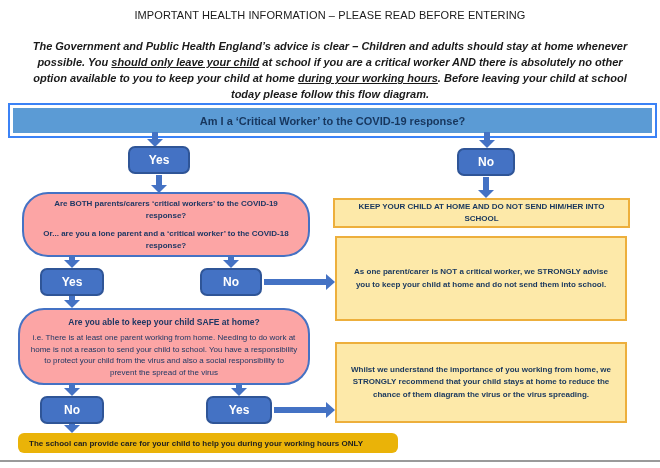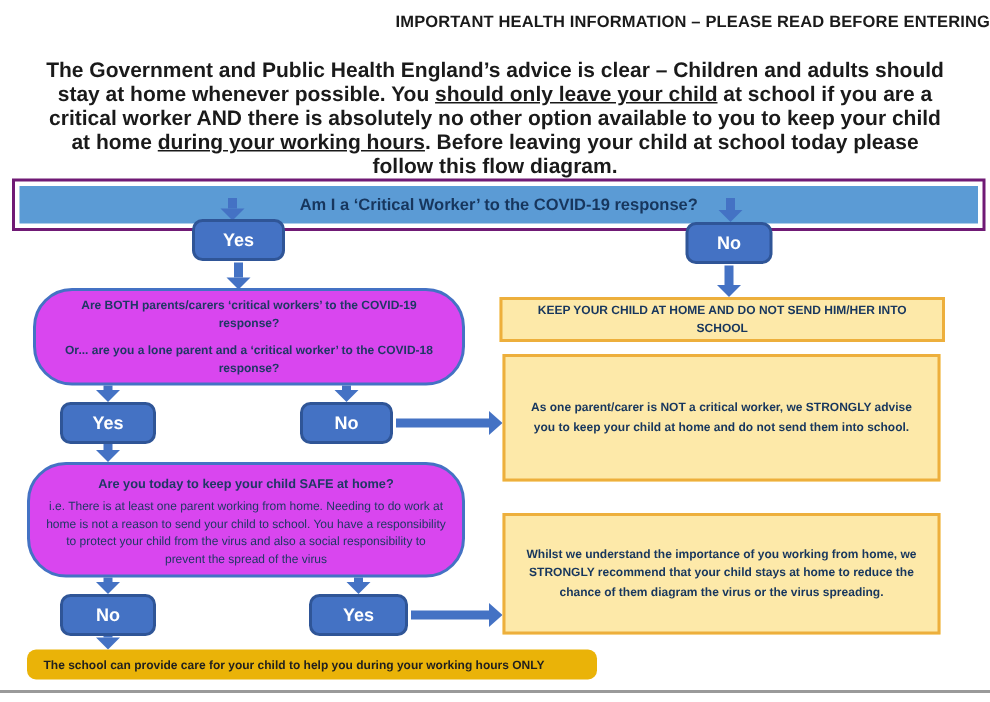--- a/index.html
+++ b/index.html
@@ -1,39 +1,39 @@
 <!DOCTYPE html>
 <html><head>
 <meta charset="utf-8">
 <style>
   html,body{margin:0;padding:0;background:#fff;}
   #page{position:relative;width:660px;height:468px;background:#ffffff;overflow:hidden;
         font-family:"Liberation Sans",sans-serif;color:#1a1a1a;}
 
   
-  .doc-title{position:absolute;left:0;top:9px;width:660px;text-align:right;
-             font-size:11px;font-weight:bold;letter-spacing:.1px;}
+  .doc-title{position:absolute;left:0;top:9px;width:660px;text-align:center;
+             font-size:11px;font-weight:normal;letter-spacing:.1px;}
   .intro{position:absolute;left:28px;top:38px;width:604px;text-align:center;
-         font-size:14px;font-weight:bold;line-height:16px;}
+         font-size:11px;font-weight:bold;line-height:16px;font-style:italic;}
   .intro .u{text-decoration:underline;}
 
   
   .banner{position:absolute;left:8px;top:103px;width:639px;height:25px;
-          border:2px solid #701a75;background:#fff;padding:3px;margin-top:16px;}
+          border:2px solid #3b82f6;background:#fff;padding:3px;}
   .banner-inner{width:100%;height:100%;background:#5B9BD5;display:flex;
                 align-items:center;justify-content:center;
                 font-size:11px;font-weight:bold;color:#17365D;}
 
   
   .btn{position:absolute;background:#4472C4;border:2px solid #2F5597;border-radius:7px;
        color:#ffffff;font-weight:bold;font-size:12px;display:flex;align-items:center;
        justify-content:center;box-sizing:border-box;}
 
   
-  .bluebox{position:absolute;background:#d946ef;border:2px solid #4472C4;border-radius:26px;
+  .bluebox{position:absolute;background:#fca5a5;border:2px solid #4472C4;border-radius:26px;
            color:#1F3864;text-align:center;box-sizing:border-box;display:flex;
            flex-direction:column;justify-content:center;padding:4px 10px;}
   .bluebox p{margin:3px 0;font-size:8px;font-weight:bold;line-height:12px;}
   .bluebox .bb-title{font-size:8.5px;font-weight:bold;margin:2px 0 4px 0;line-height:11px;}
   .bluebox .bb-body{font-size:8px;font-weight:normal;line-height:11.5px;margin:0;}
 
   
   .ybox{position:absolute;background:#FDE9A9;border:2px solid #EDAF3C;border-radius:0;
         color:#17365D;font-weight:bold;text-align:center;box-sizing:border-box;
         display:flex;align-items:center;justify-content:center;
@@ -96,21 +96,21 @@
   <div class="btn" style="left:40px;top:268px;width:64px;height:28px;">Yes</div>
   <div class="btn" style="left:200px;top:268px;width:62px;height:28px;">No</div>
 
   <div class="ar" style="left:264px;top:274px;width:71px;height:16px;"></div>
 
   <div class="ybox" style="left:335px;top:236px;width:292px;height:85px;">As one parent/carer is NOT a critical worker, we STRONGLY advise you to keep your child at home and do not send them into school.</div>
 
   <div class="av" style="left:64px;top:296px;width:16px;height:12px;"></div>
 
   <div class="bluebox" style="left:18px;top:308px;width:292px;height:77px;">
-    <p class="bb-title">Are you today to keep your child SAFE at home?</p>
+    <p class="bb-title">Are you able to keep your child SAFE at home?</p>
     <p class="bb-body">i.e. There is at least one parent working from home. Needing to do work at home is not a reason to send your child to school. You have a responsibility to protect your child from the virus and also a social responsibility to prevent the spread of the virus</p>
   </div>
 
   <div class="av" style="left:64px;top:385px;width:16px;height:11px;"></div>
   <div class="av" style="left:231px;top:385px;width:16px;height:11px;"></div>
 
   <div class="btn" style="left:40px;top:396px;width:64px;height:28px;">No</div>
   <div class="btn" style="left:206px;top:396px;width:66px;height:28px;">Yes</div>
 
   <div class="ar" style="left:274px;top:402px;width:61px;height:16px;"></div>

